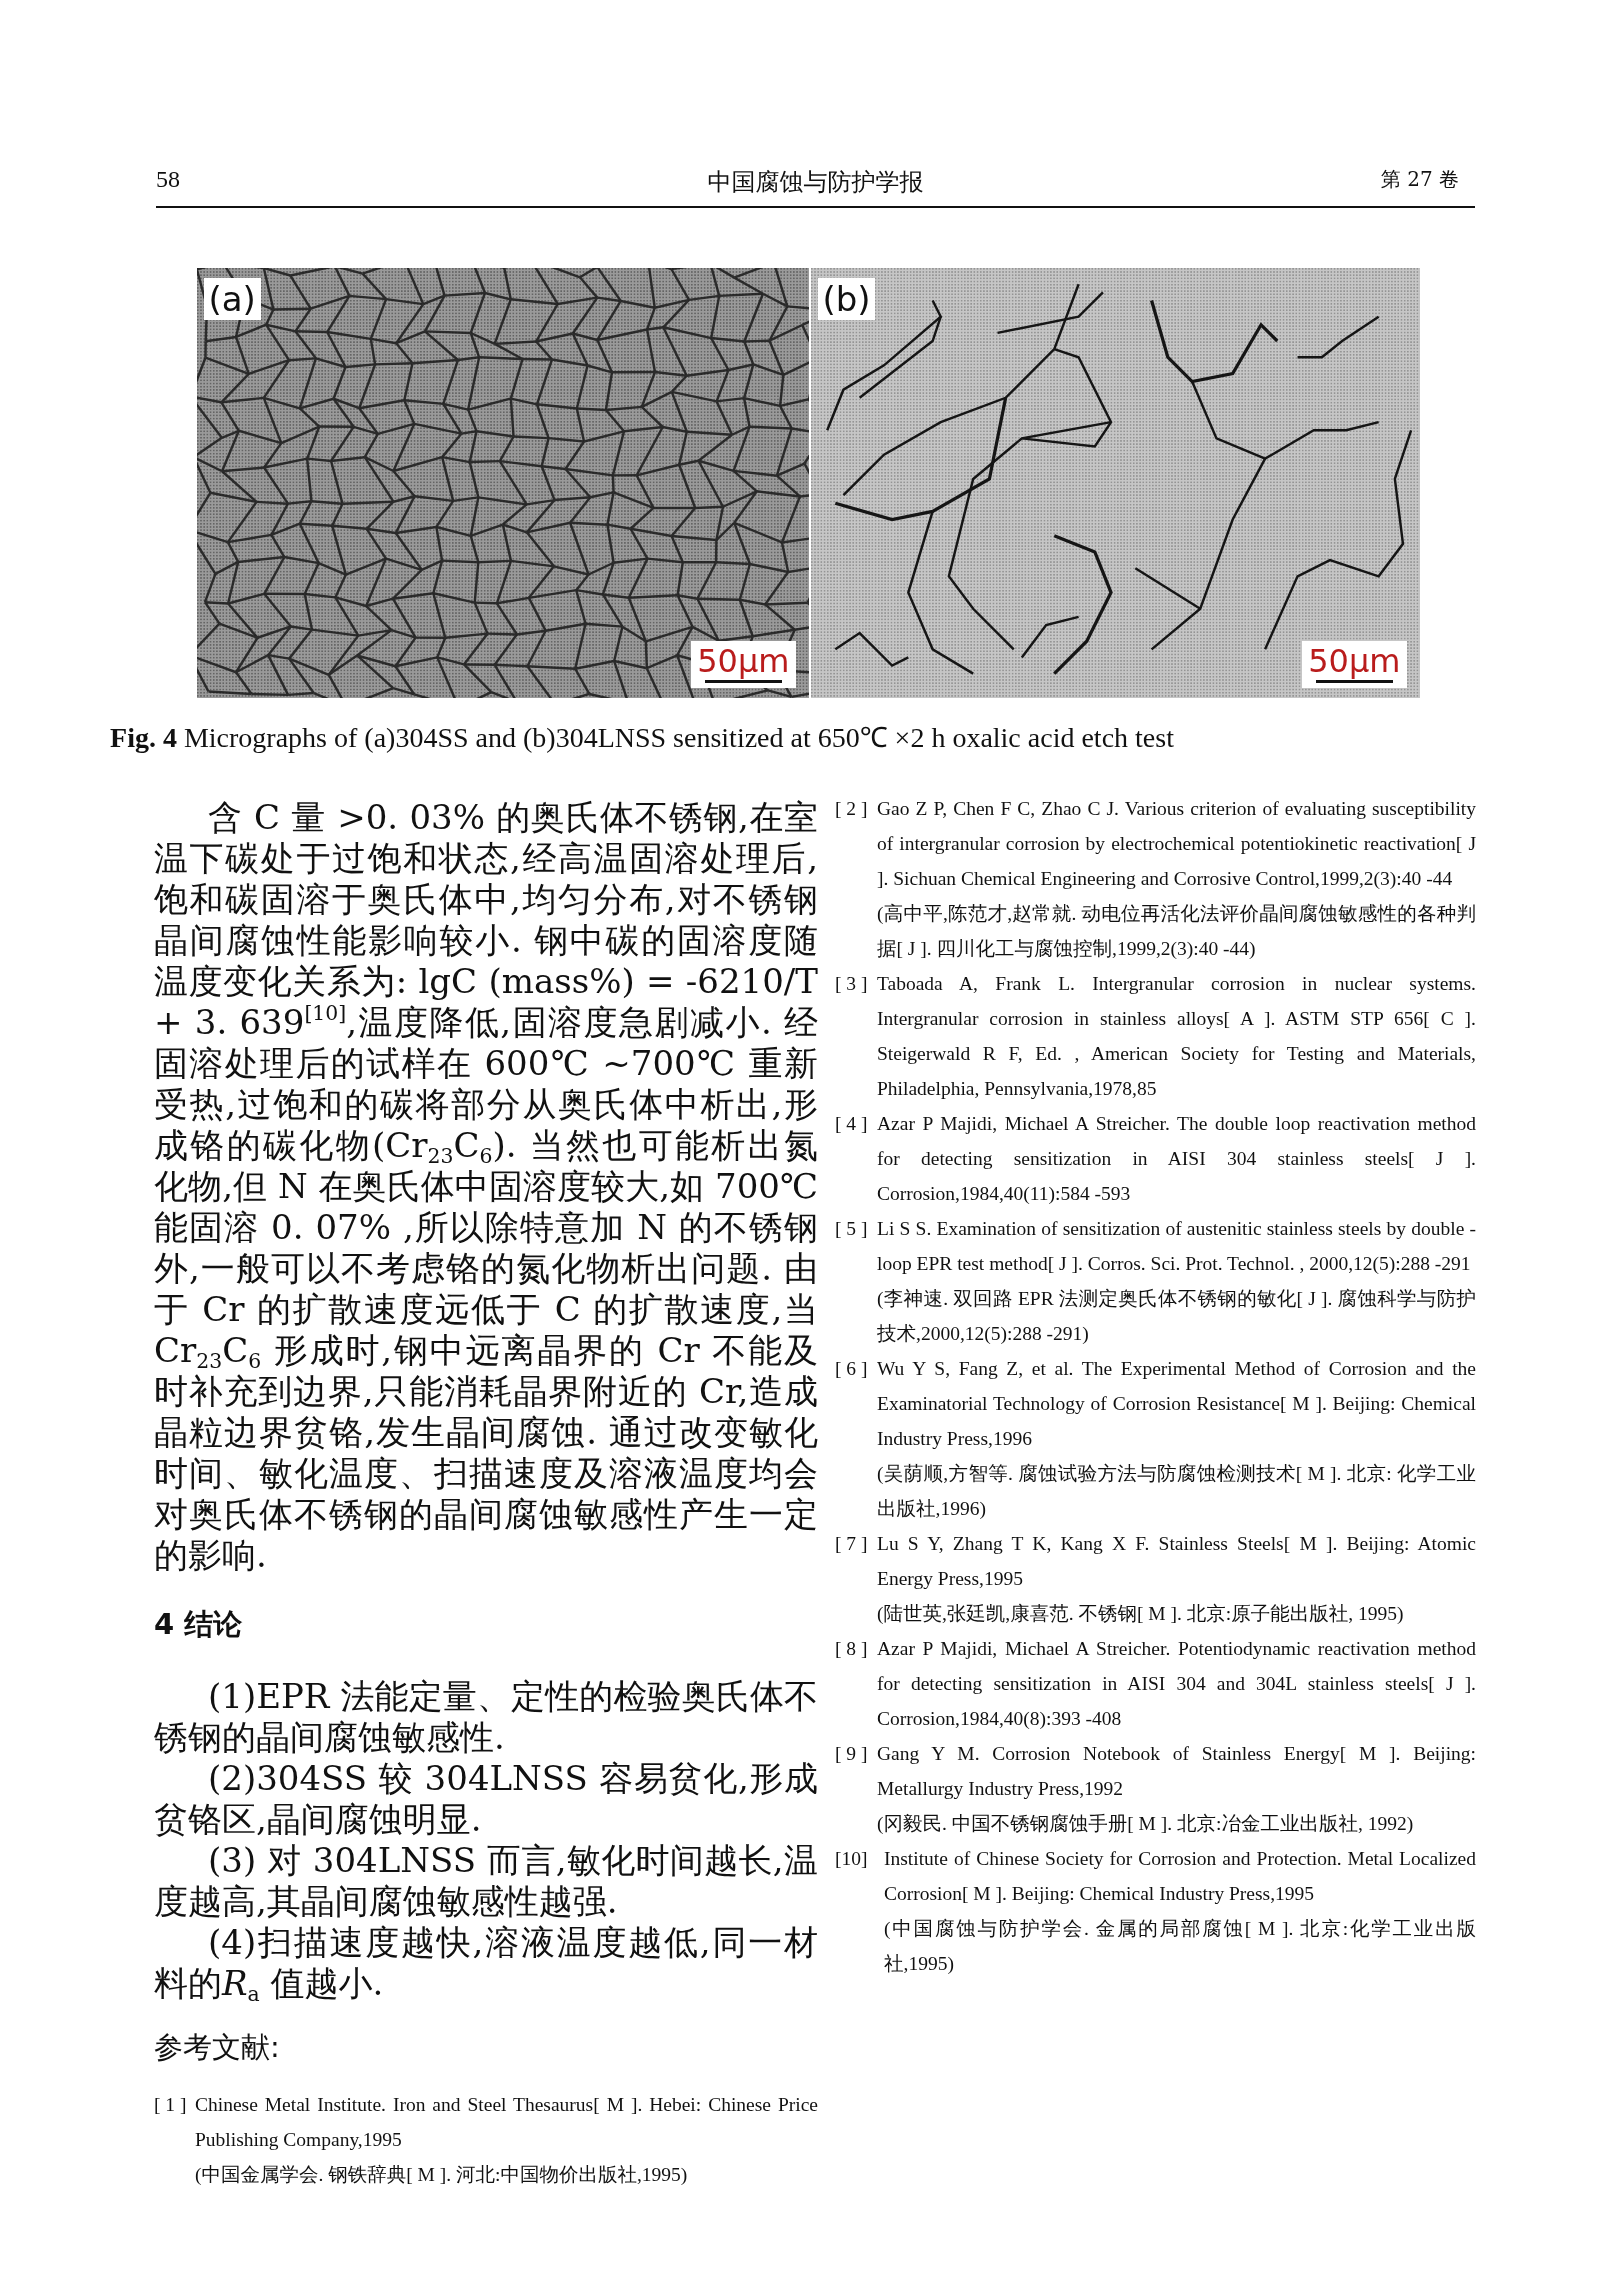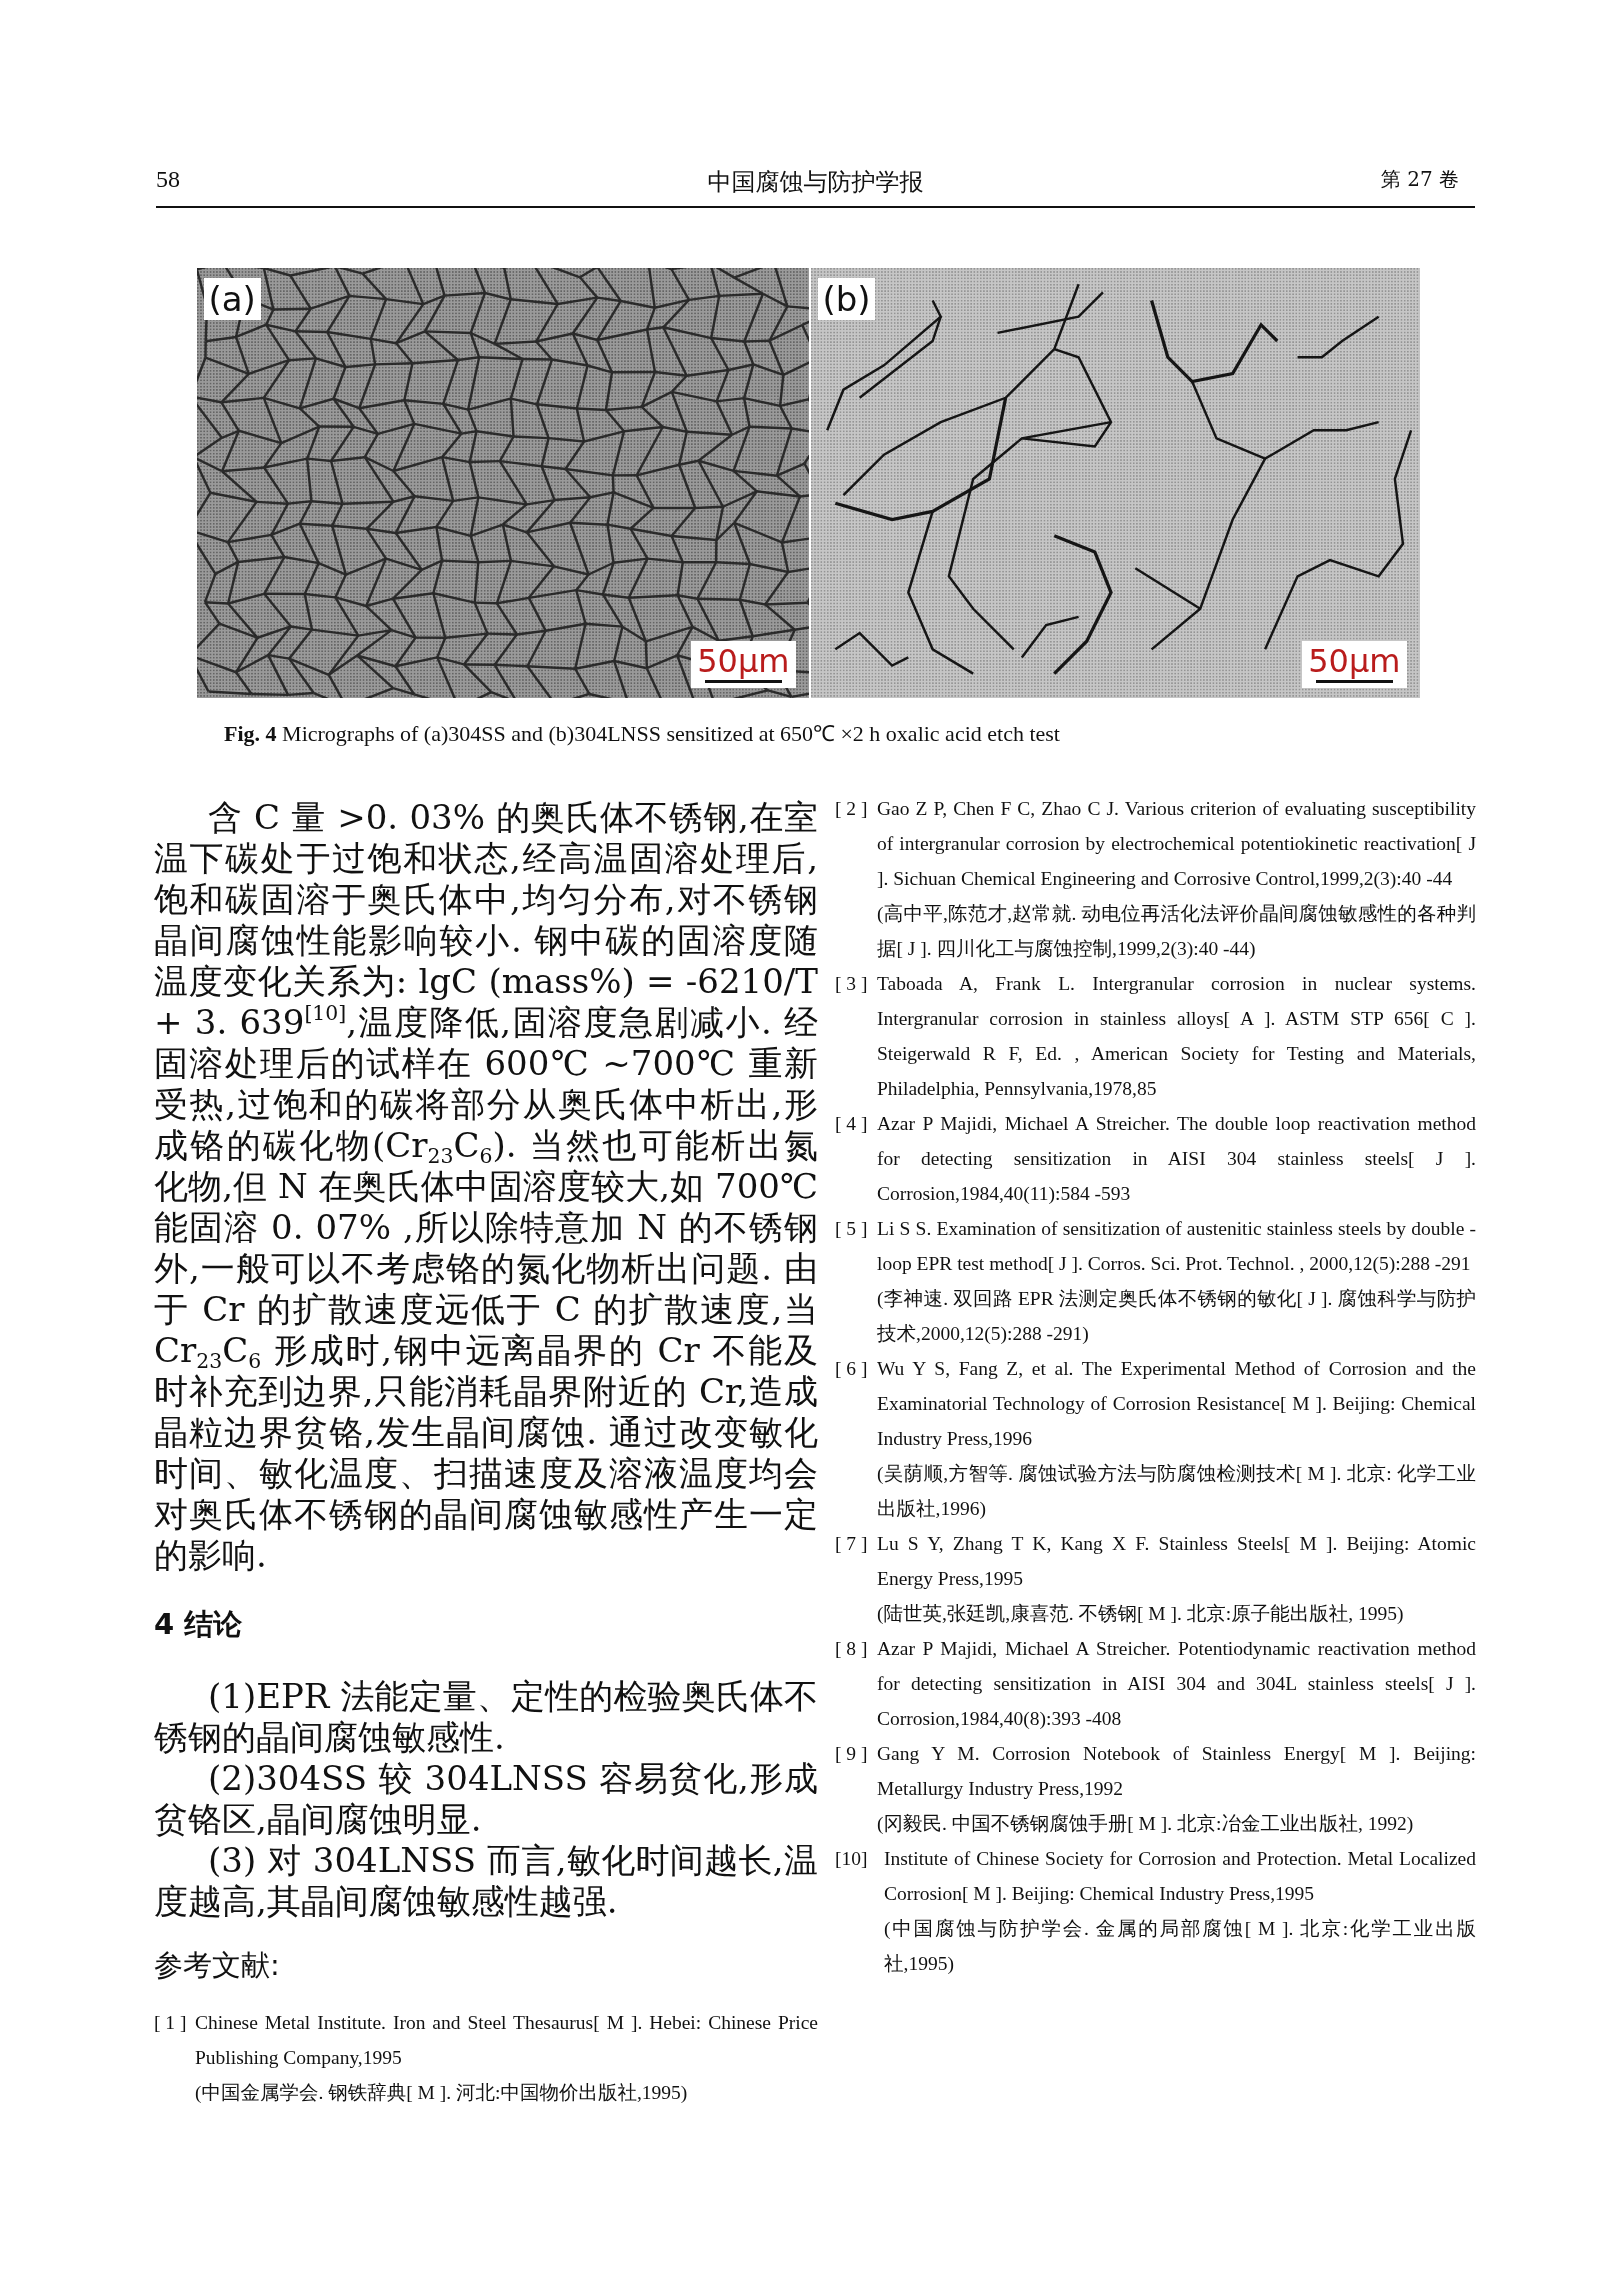--- a/index.html
+++ b/index.html
@@ -26,21 +26,21 @@
       radial-gradient(circle at 0.8px 0.8px, rgba(0,0,0,0.25) 0.8px, transparent 1.2px);
     background-size: 3.2px 3.2px; }
   .micro svg { position: absolute; left: 0; top: 0; width: 100%; height: 100%; }
   .panel-label { position: absolute; top: 9.7px; left: 6.5px; background: #fff; padding: 0 4.9px;
     font-family: "DejaVu Sans", sans-serif; font-size: 34px; line-height: 42px; color: #111; }
   .scale-box { position: absolute; right: 13px; bottom: 9.7px; background: #fff; padding: 1.6px 6.5px 4.9px;
     font-family: "DejaVu Sans", sans-serif; font-size: 32px; line-height: 36px; color: #b91c1c; text-align: center; }
   .scale-bar { display: block; height: 3.2px; background: #111; margin: 1.6px 8px 0 8px; }
 
   .caption { position: absolute; top: 717px; left: 0; width: 1284px; text-align: center;
-    font-family: "Liberation Serif", serif; font-size: 22px; }
+    font-family: "Liberation Serif", serif; font-size: 28px; }
   .caption b { font-weight: bold; }
 
   
   .col-left { position: absolute; top: 797px; left: 154px; width: 664px; }
   .para { font-size: 34px; line-height: 41px; text-align: justify; margin: 0; }
   .para.indent { text-indent: 54px; }
   .section-head { font-family: "DejaVu Sans", sans-serif; font-weight: bold; font-size: 29px;
     margin: 27.6px 0 31px 0; line-height: 41px; }
   .refs-head { font-family: "DejaVu Sans", sans-serif; font-weight: normal; font-size: 29px;
     margin: 23px 0 19.5px 0; line-height: 41px; }
@@ -613,20 +613,21 @@
 </div>
 
 <div class="col-left">
   <p class="para indent"><span>含 C 量 &gt;0. 03% 的奥氏体不锈钢,在室温下碳处于过饱和状态,经高温固溶处理后,饱和碳固溶于奥氏体中,均匀分布,对不锈钢晶间腐蚀性能影响较小. 钢中碳的固溶度随温度变化关系为: lgC (mass%) = -6210/T + 3. 639</span><sup>[10]</sup><span>,温度降低,固溶度急剧减小. 经固溶处理后的试样在 600℃ ~700℃ 重新受热,过饱和的碳将部分从奥氏体中析出,形成铬的碳化物(Cr</span><sub>23</sub><span>C</span><sub>6</sub><span>). 当然也可能析出氮化物,但 N 在奥氏体中固溶度较大,如 700℃ 能固溶 0. 07% ,所以除特意加 N 的不锈钢外,一般可以不考虑铬的氮化物析出问题. 由于 Cr 的扩散速度远低于 C 的扩散速度,当 Cr</span><sub>23</sub><span>C</span><sub>6</sub><span> 形成时,钢中远离晶界的 Cr 不能及时补充到边界,只能消耗晶界附近的 Cr,造成晶粒边界贫铬,发生晶间腐蚀. 通过改变敏化时间、敏化温度、扫描速度及溶液温度均会对奥氏体不锈钢的晶间腐蚀敏感性产生一定的影响.</span></p>
 
   <div class="section-head">4 结论</div>
 
   <p class="para indent">(1)EPR 法能定量、定性的检验奥氏体不锈钢的晶间腐蚀敏感性.</p>
   <p class="para indent">(2)304SS 较 304LNSS 容易贫化,形成贫铬区,晶间腐蚀明显.</p>
   <p class="para indent">(3) 对 304LNSS 而言,敏化时间越长,温度越高,其晶间腐蚀敏感性越强.</p>
+  <p class="para indent"><span>(4)扫描速度越快,溶液温度越低,同一材料的</span><i>R</i><sub>a</sub><span> 值越小.</span></p>
 
   <div class="refs-head">参考文献:</div>
 
   <p class="ref">
     <span class="ref-num">[ 1 ]</span>
     <span>Chinese Metal Institute. Iron and Steel Thesaurus[ M ]. Hebei: Chinese Price Publishing Company,1995</span>
     <span class="ref-zh">(中国金属学会. 钢铁辞典[ M ]. 河北:中国物价出版社,1995)</span>
   </p>
 </div>
 

